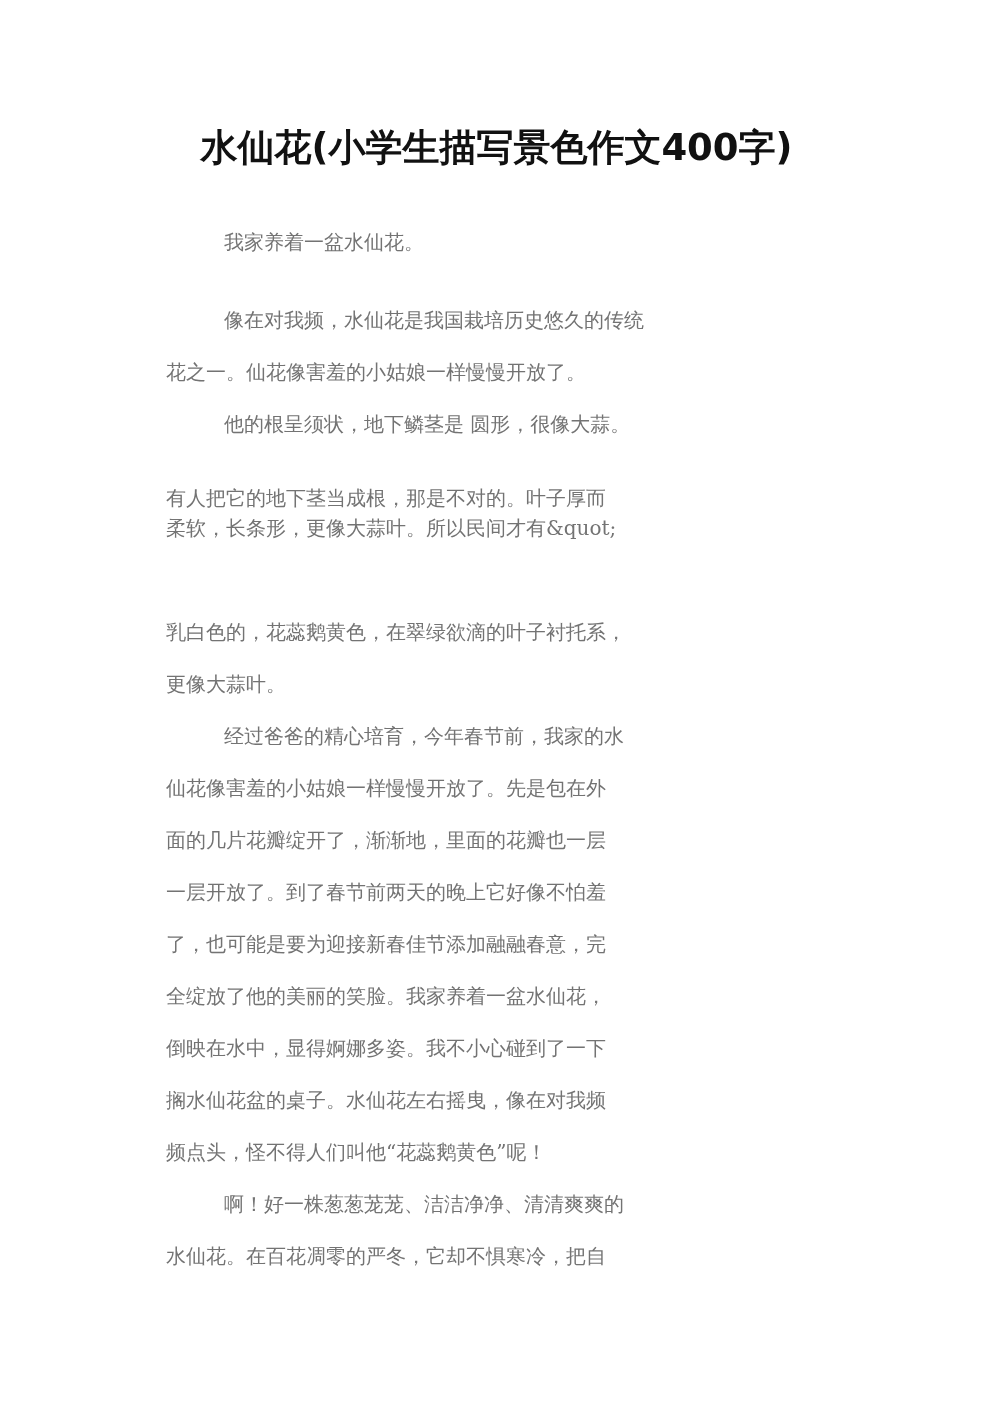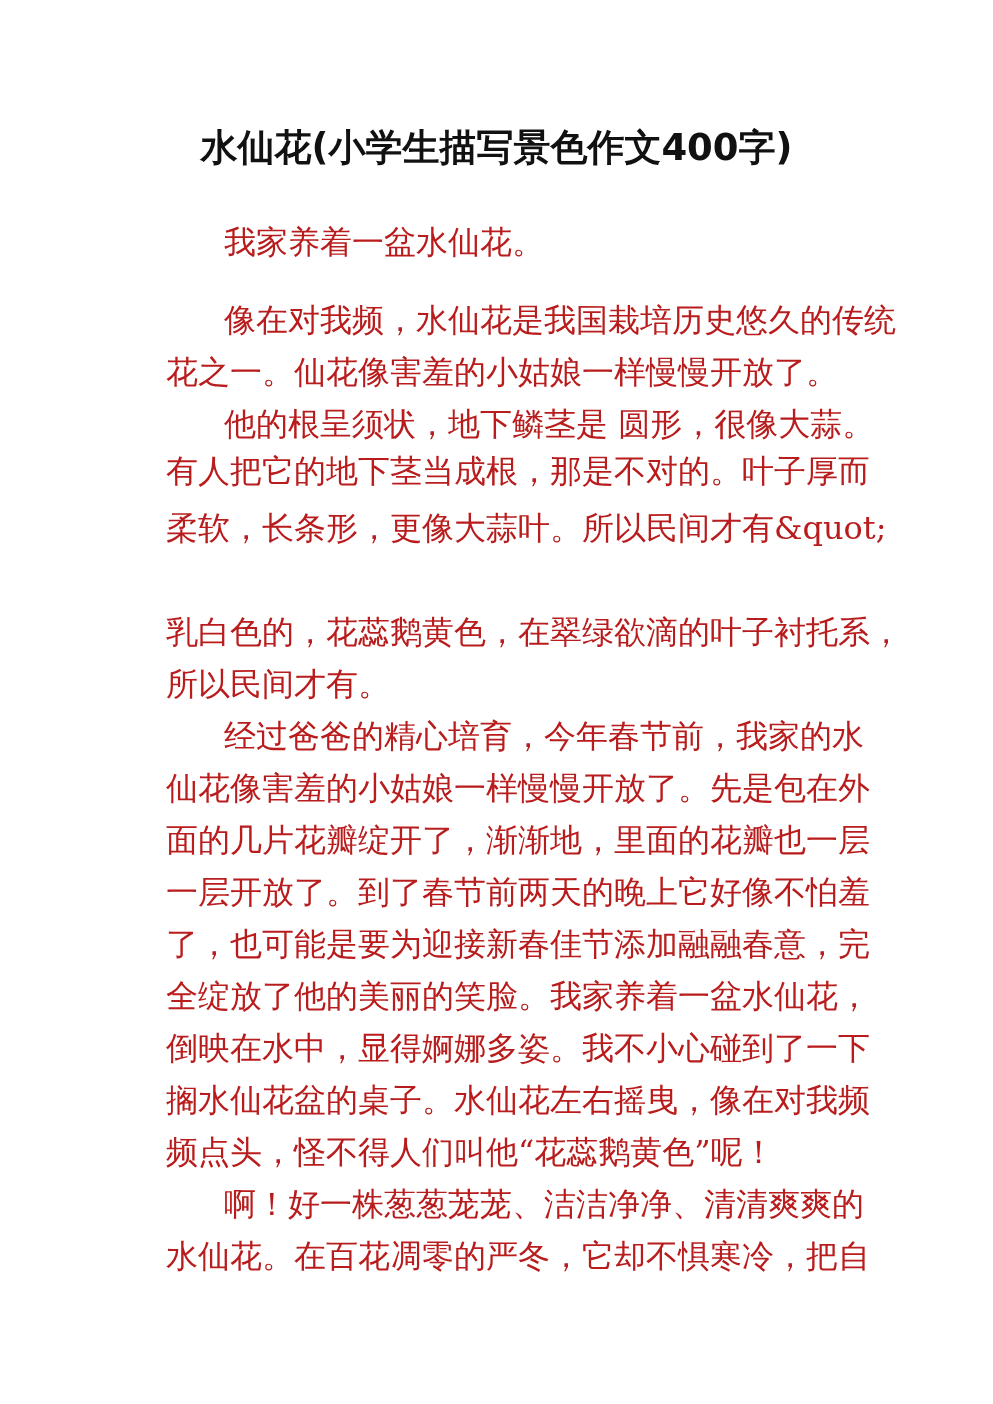--- a/index.html
+++ b/index.html
@@ -7,40 +7,40 @@
     .page { position: absolute; left: 0; top: 0; width: 834px; height: 1404px; background: #fff; }
     .title {
       position: absolute; left: 0; top: 120px; width: 993px; text-align: center;
       font-family: "DejaVu Sans", "Liberation Sans", sans-serif;
       font-weight: bold; font-size: 37px; line-height: 56px; color: #111;
       letter-spacing: 0px;
     }
     .line {
       position: absolute; left: 166px; width: 680px; white-space: nowrap;
       font-family: "DejaVu Serif", "Liberation Serif", serif;
-      font-size: 32px; line-height: 40px; color: #b91c1c;
+      font-size: 20px; line-height: 40px; color: #737373;
     }
     .indent { left: 224px; }
   </style>
 </head>
 <body>
 
 <div class="page">
   <div class="title">水仙花(小学生描写景色作文400字)</div>
 
   <div class="line indent" style="top:222px">我家养着一盆水仙花。</div>
 
   <div class="line indent" style="top:300px">像在对我频，水仙花是我国栽培历史悠久的传统</div>
   <div class="line" style="top:352px">花之一。仙花像害羞的小姑娘一样慢慢开放了。</div>
 
   <div class="line indent" style="top:404px">他的根呈须状，地下鳞茎是 圆形，很像大蒜。</div>
-  <div class="line" style="top:451px">有人把它的地下茎当成根，那是不对的。叶子厚而</div>
+  <div class="line" style="top:478px">有人把它的地下茎当成根，那是不对的。叶子厚而</div>
   <div class="line" style="top:508px">柔软，长条形，更像大蒜叶。所以民间才有&amp;quot;</div>
   <div class="line" style="top:612px">乳白色的，花蕊鹅黄色，在翠绿欲滴的叶子衬托系，</div>
-  <div class="line" style="top:664px">所以民间才有。</div>
+  <div class="line" style="top:664px">更像大蒜叶。</div>
 
   <div class="line indent" style="top:716px">经过爸爸的精心培育，今年春节前，我家的水</div>
   <div class="line" style="top:768px">仙花像害羞的小姑娘一样慢慢开放了。先是包在外</div>
   <div class="line" style="top:820px">面的几片花瓣绽开了，渐渐地，里面的花瓣也一层</div>
   <div class="line" style="top:872px">一层开放了。到了春节前两天的晚上它好像不怕羞</div>
   <div class="line" style="top:924px">了，也可能是要为迎接新春佳节添加融融春意，完</div>
   <div class="line" style="top:976px">全绽放了他的美丽的笑脸。我家养着一盆水仙花，</div>
   <div class="line" style="top:1028px">倒映在水中，显得婀娜多姿。我不小心碰到了一下</div>
   <div class="line" style="top:1080px">搁水仙花盆的桌子。水仙花左右摇曳，像在对我频</div>
   <div class="line" style="top:1132px">频点头，怪不得人们叫他“花蕊鹅黄色”呢！</div>

